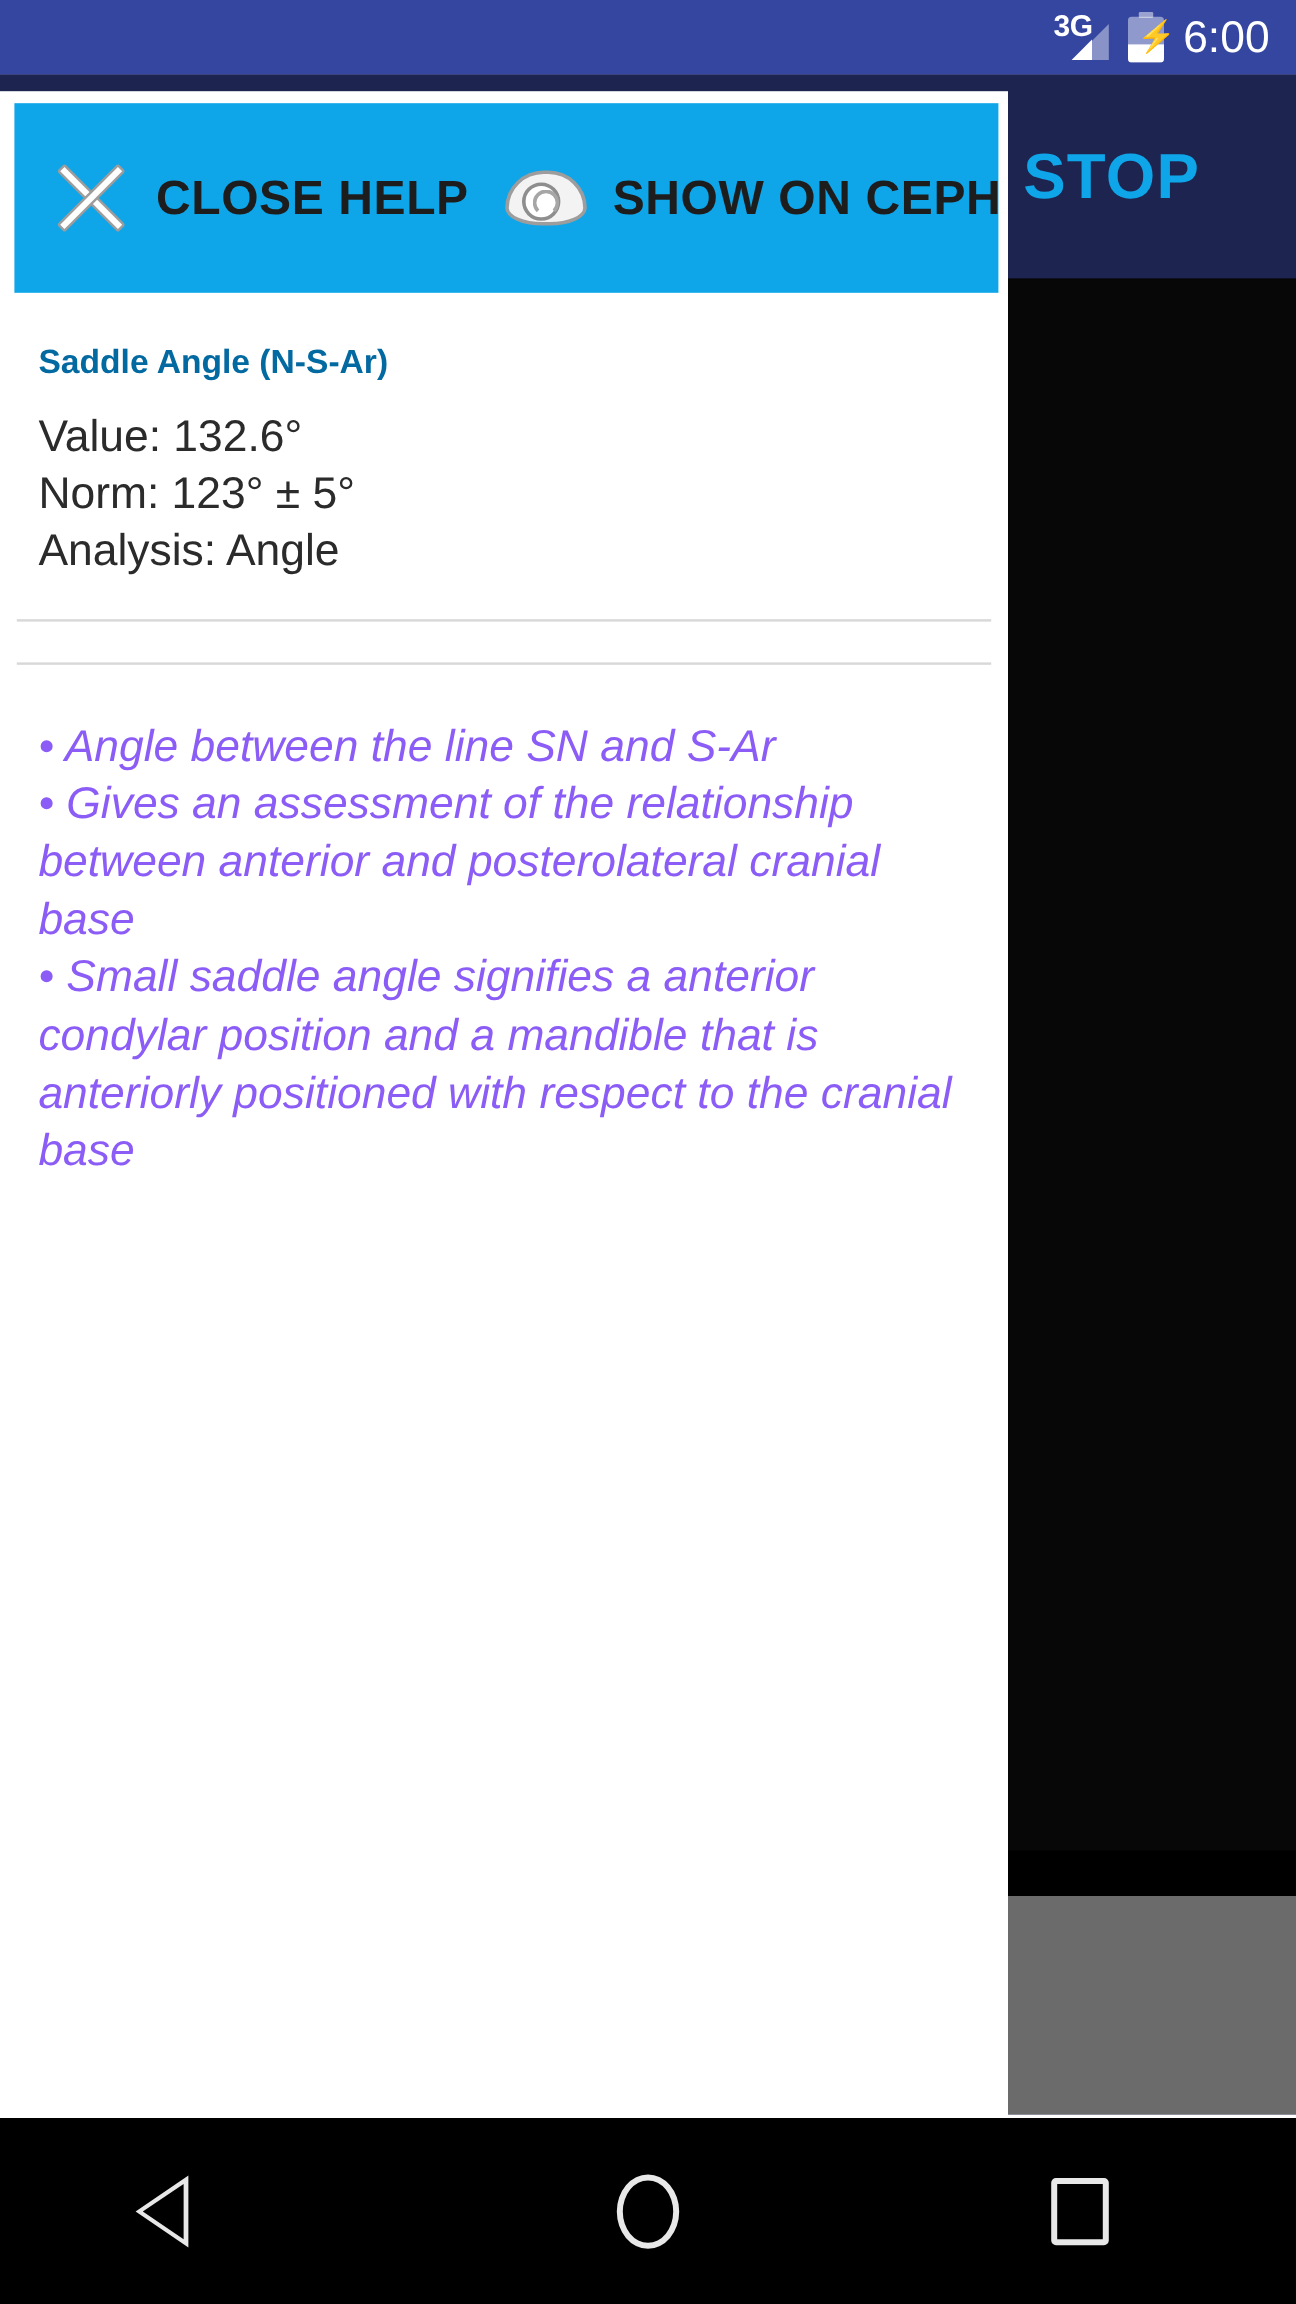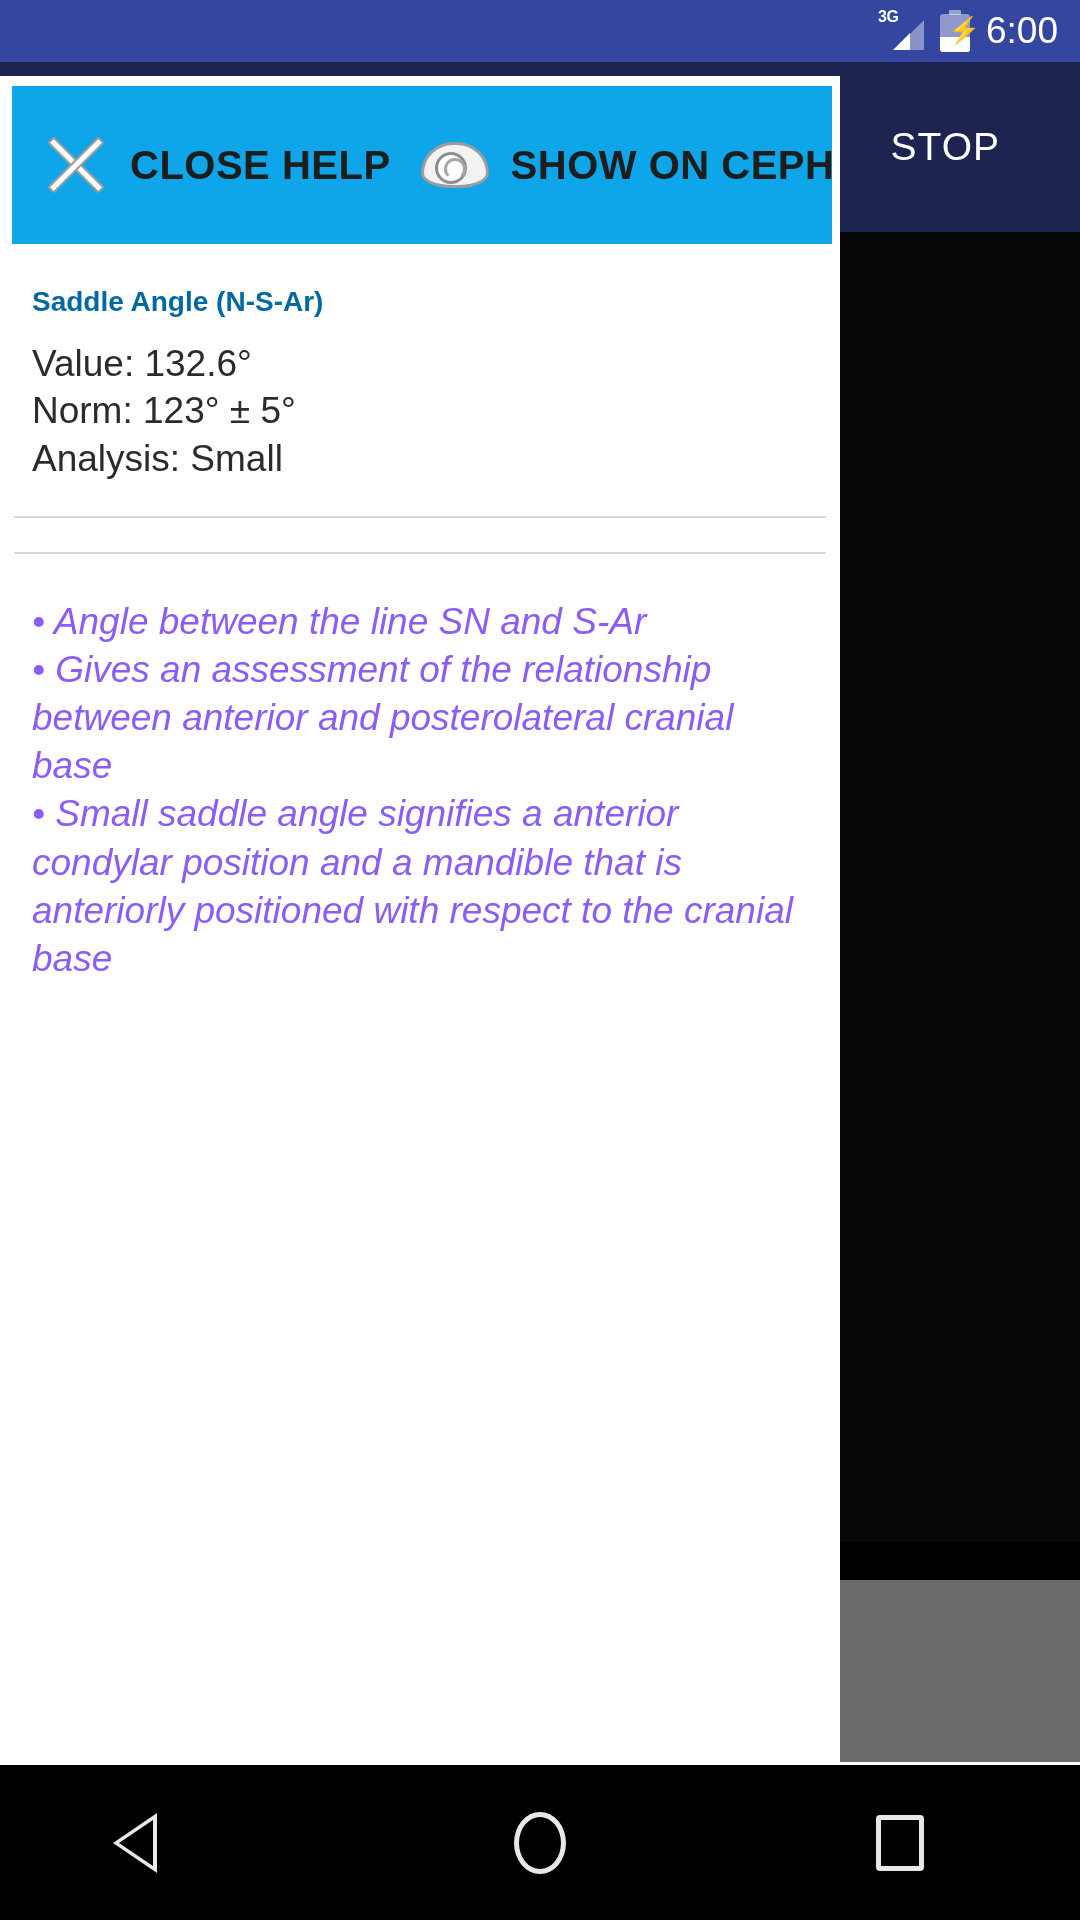--- a/index.html
+++ b/index.html
@@ -23,21 +23,21 @@
     width: 1080px; height: 62px;
     background: #3546a0;
     display: flex; align-items: center; justify-content: flex-end;
     padding-right: 22px;
     z-index: 40;
   }
   .sb-group { display: flex; align-items: center; gap: 16px; }
   .net-icon { position: relative; width: 46px; height: 42px; }
   .net-icon .label {
     position: absolute; top: -2px; left: 0;
-    font-size: 16px; font-weight: bold; color: #ffffff; letter-spacing: -0.5px;
+    font-size: 25px; font-weight: bold; color: #ffffff; letter-spacing: -0.5px;
   }
   .net-icon .tri-full {
     position: absolute; right: 0; bottom: 2px;
     width: 0; height: 0;
     border-left: 30px solid transparent;
     border-bottom: 30px solid rgba(255,255,255,0.42);
   }
   .net-icon .tri-fill {
     position: absolute; right: 14px; bottom: 2px;
     width: 0; height: 0;
@@ -73,21 +73,21 @@
     background: #1d2450;
     z-index: 5;
   }
   #stop-bar {
     position: absolute; top: 0; left: 0; width: 1080px; height: 170px;
     background: #1d2450;
     display: flex; align-items: center; justify-content: flex-end;
     padding-right: 80px;
   }
   #stop-label {
-    font-size: 39px; font-weight: normal; color: #ffffff; letter-spacing: 1px;
+    font-size: 53px; font-weight: bold; color: #0ea5e9; letter-spacing: 1px;
   }
   #xray-area {
     position: absolute; top: 170px; left: 0; width: 1080px; height: 1480px;
     background: #070707;
     overflow: hidden;
   }
   .xray-soft {
     position: absolute;
     background: radial-gradient(ellipse at center, rgba(190,190,190,0.55) 0%, rgba(120,120,120,0.22) 45%, rgba(0,0,0,0) 72%);
     border-radius: 50%;
@@ -315,21 +315,21 @@
             <span class="pupil"></span>
         </span>
         <span class="tb-label">SHOW ON CEPH</span>
       </div>
     </div>
 
     <div id="metric-block">
       <div id="metric-title">Saddle Angle (N-S-Ar)</div>
       <div class="metric-line">Value: 132.6°</div>
       <div class="metric-line">Norm: 123° ± 5°</div>
-      <div class="metric-line">Analysis: Small</div>
+      <div class="metric-line">Analysis: Angle</div>
     </div>
 
     <div class="divider"></div>
 
 
     <div class="divider"></div>
 
     <div id="description">
         <div class="bullet-line">• Angle between the line SN and S-Ar</div>
         <div class="bullet-line">• Gives an assessment of the relationship between anterior and posterolateral cranial base</div>

